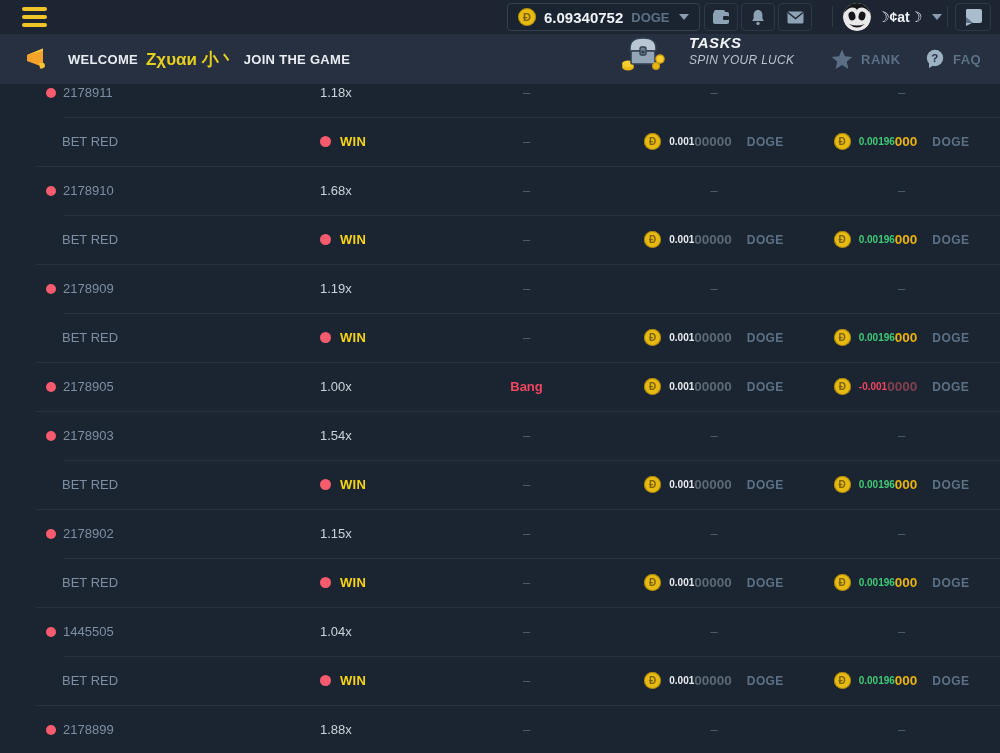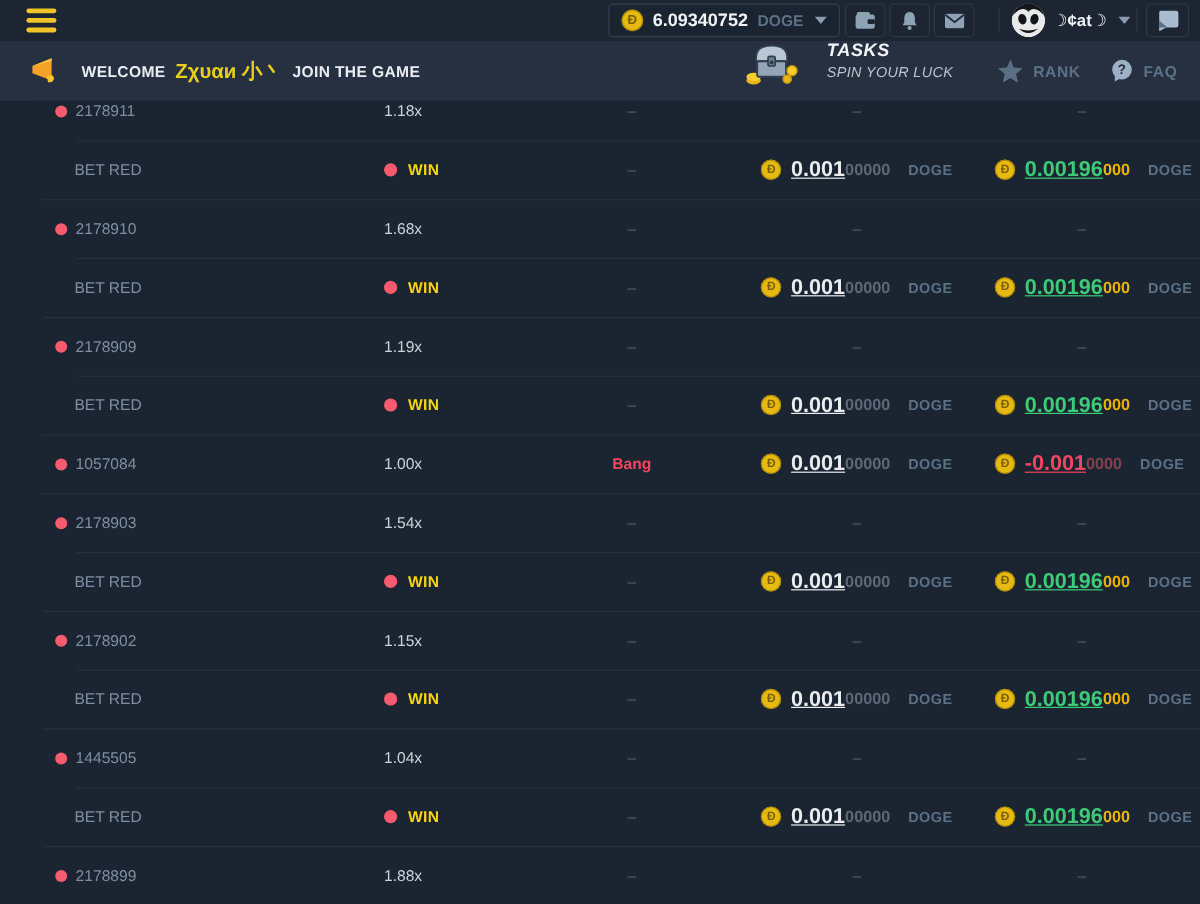--- a/index.html
+++ b/index.html
@@ -58,21 +58,21 @@
   .row.bet .c1 { padding-left:38px; }
   .dot { width:10px; height:10px; border-radius:50%; background:#f85b6d; margin-right:7px; flex:none; }
   .lbl { color:#7e8fa3; font-size:13px; }
   .mult { color:#ccd3da; font-weight:400; font-size:13px; }
   .windot { width:11px; height:11px; border-radius:50%; background:#f85b6d; margin-right:9px; flex:none; }
   .win { color:#f6d40e; font-weight:800; font-size:13px; letter-spacing:.3px; }
   .c3, .c4, .c5 { justify-content:center; }
   .c5 { padding-right:26px; }
   .bang { color:#f2455f; font-weight:800; font-size:13px; }
   .dash { color:#53616f; font-size:13px; }
-  .amt { margin-left:8px; font-weight:700; font-size:18px;text-decoration:underline; }
+  .amt { margin-left:8px; font-weight:700; font-size:10px; }
   .amt-dim { font-weight:700; font-size:13.5px; }
   .neutral-main { color:#e9edf0; } .neutral-dim { color:#5d6976; }
   .win-main { color:#3ecb77; }   .win-dim { color:#eab308; }
   .loss-main { color:#f2455f; }  .loss-dim { color:#83414f; }
   .unit { margin-left:15px; color:#5d7186; font-size:12px; font-weight:600; letter-spacing:.4px; }
 </style>
 </head>
 <body>
 
 <div class="topbar">
@@ -302,21 +302,21 @@
       <div class="cell c5">
         <span class="coin">Ð</span>
         <span class="amt win-main">0.00196</span>
         <span class="amt-dim win-dim">000</span>
         <span class="unit">DOGE</span>
       </div>
     </div>
     <div class="row game">
       <div class="cell c1">
         <span class="dot"></span>
-        <span class="lbl">1057084</span>
+        <span class="lbl">2178905</span>
       </div>
       <div class="cell c2">
         <span class="mult">1.00x</span>
       </div>
       <div class="cell c3">
         <span class="bang">Bang</span>
       </div>
       <div class="cell c4">
         <span class="coin">Ð</span>
         <span class="amt neutral-main">0.001</span>

